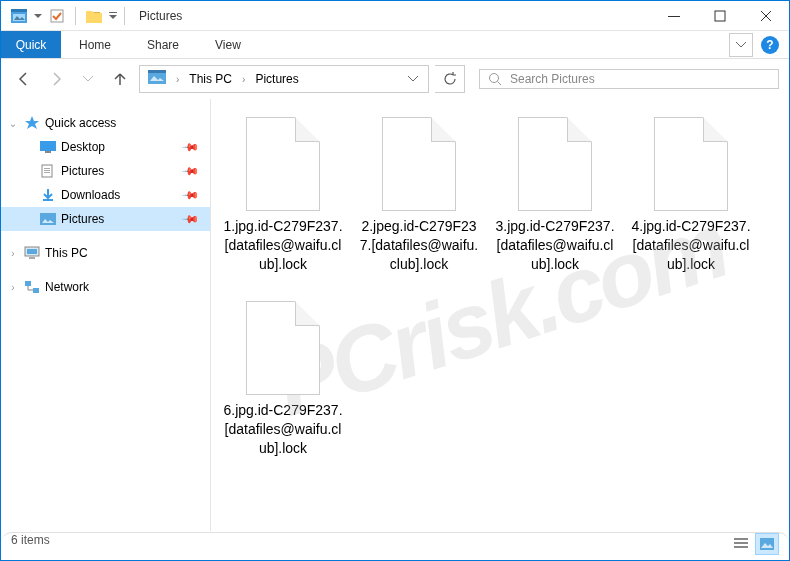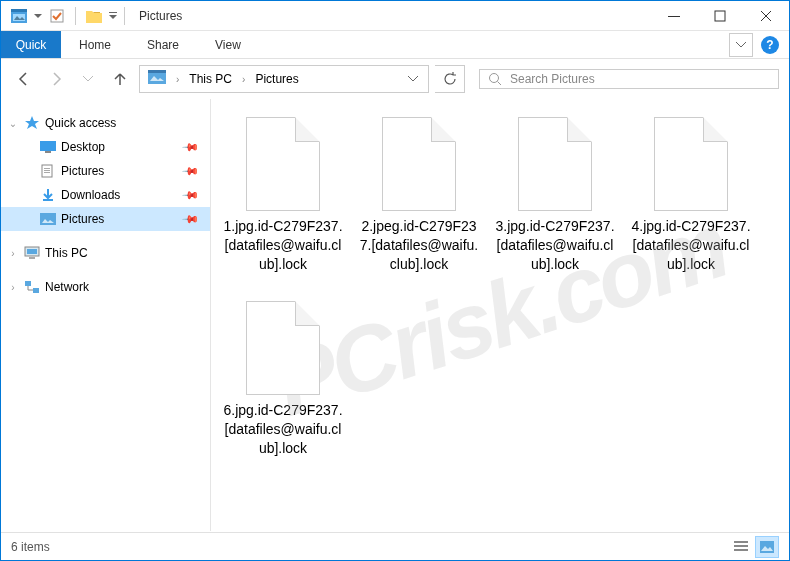--- a/index.html
+++ b/index.html
@@ -56,21 +56,21 @@
     .file-thumb { width: 74px; height: 94px; background: #fff; border: 1px solid #ccc; position: relative; margin-bottom: 6px; }
     .file-thumb::before { content: ''; position: absolute; top: 0; right: 0; width: 24px; height: 24px; background: linear-gradient(135deg, #fff 0%, #fff 48%, #ccc 50%, #e8e8e8 52%, #e8e8e8 100%); }
     .file-thumb::after { content: ''; position: absolute; top: -1px; right: -1px; width: 25px; height: 25px; background: #fff; clip-path: polygon(100% 0, 100% 100%, 0 0); }
     .file-fold { position: absolute; top: 0; right: 0; width: 24px; height: 24px; border-left: 1px solid #ccc; border-bottom: 1px solid #ccc; background: #f4f4f4; }
     .file-name { font-size: 14px; text-align: center; line-height: 1.35; word-break: break-all; padding: 0 4px; color: #000; }
     
     
     .watermark { position: absolute; top: 50%; left: 50%; transform: translate(-50%, -50%) rotate(-18deg); font-size: 92px; font-weight: 600; color: rgba(180,180,180,0.24); font-style: italic; pointer-events: none; white-space: nowrap; letter-spacing: -4px; }
     
     
-    .statusbar { position: absolute; bottom: 0; left: 0; right: 0; height: 28px; border-top: 1px solid #e1e1e1; display: flex; align-items: center; padding: 0 10px; font-size: 12px; color: #555; background: #fff; }
+    .statusbar { position: absolute; bottom: 0; left: 0; right: 0; height: 28px; border-top: 1px solid #e1e1e1; display: flex; padding: 0 10px; font-size: 12px; color: #555; background: #fff; border-radius: 11px; }
     .view-toggles { margin-left: auto; display: flex; gap: 2px; }
     .view-btn { width: 24px; height: 22px; border: 1px solid transparent; display: flex; align-items: center; justify-content: center; }
     .view-btn.active { background: #cce8ff; border-color: #99d1ff; }
     
     
     svg { display: block; }
   </style>
 </head>
 <body>
 

